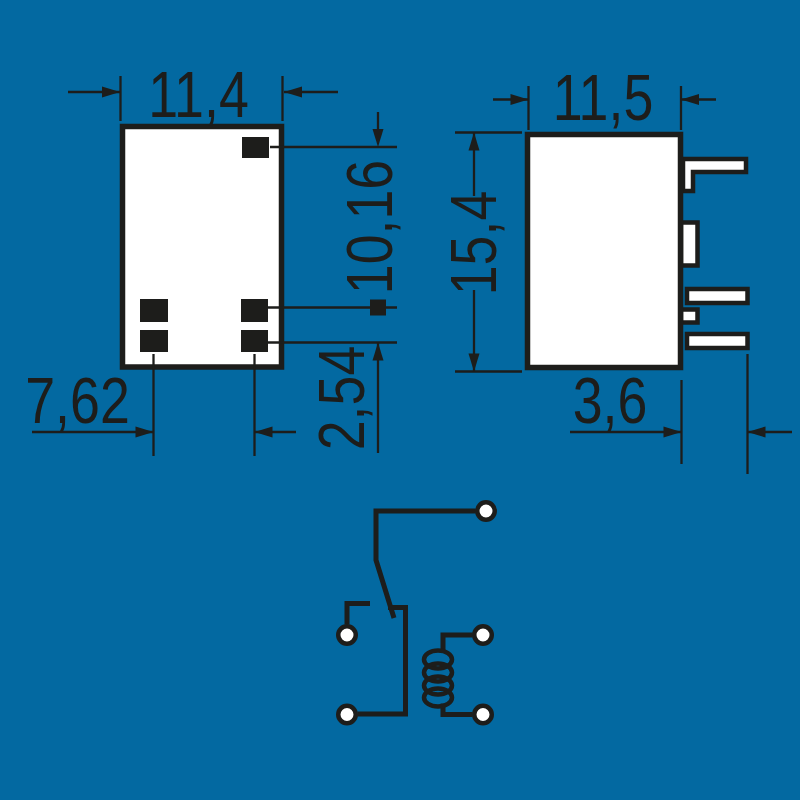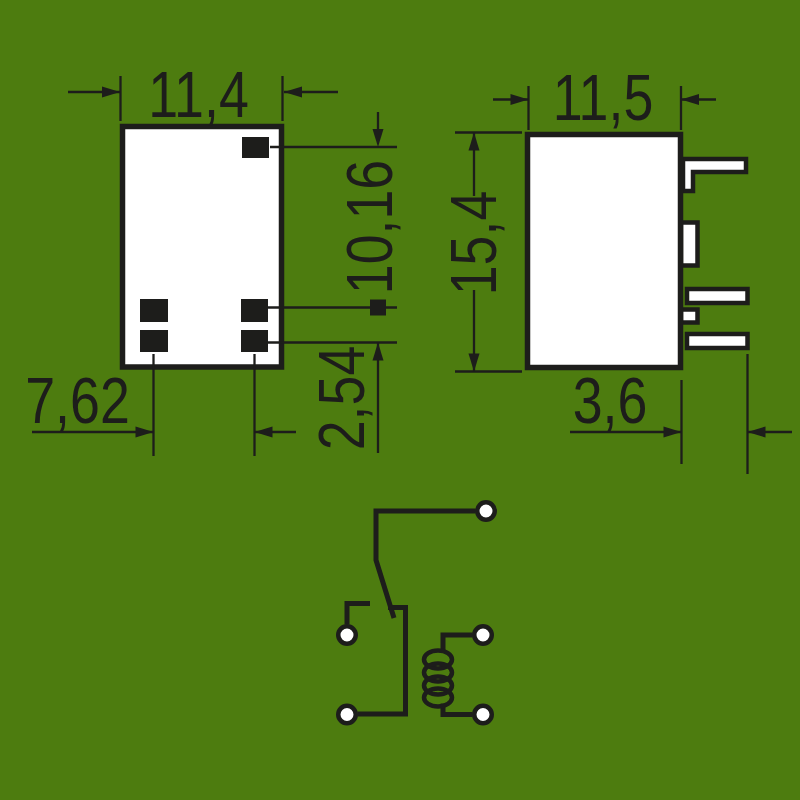--- a/index.html
+++ b/index.html
@@ -1,16 +1,16 @@
 <!DOCTYPE html>
 <html><head>
 <meta charset="utf-8">
 <style>
   html,body{margin:0;padding:0;background:#ffffff;}
-  .stage{position:relative;width:800px;height:800px;background:#4d7c0f;overflow:hidden;}
+  .stage{position:relative;width:800px;height:800px;background:#0369a1;overflow:hidden;}
   svg{display:block;}
   .thick{stroke:#1d1d1b;stroke-width:5.5;fill:#ffffff;}
   .med{stroke:#1d1d1b;stroke-width:4.5;fill:#ffffff;}
   .wire{stroke:#1d1d1b;stroke-width:5;fill:none;stroke-linejoin:miter;stroke-linecap:butt;}
   .ring{stroke:#1d1d1b;stroke-width:4.5;fill:none;}
   .term{stroke:#1d1d1b;stroke-width:4.5;fill:#ffffff;}
   .thin{stroke:#1d1d1b;stroke-width:2.3;fill:none;stroke-linecap:butt;}
   .pad{fill:#1d1d1b;stroke:none;}
   .arrow{fill:#1d1d1b;stroke:none;}
   .dim-label{font-family:"Liberation Sans", sans-serif;font-size:64px;fill:#1d1d1b;text-anchor:middle;}

